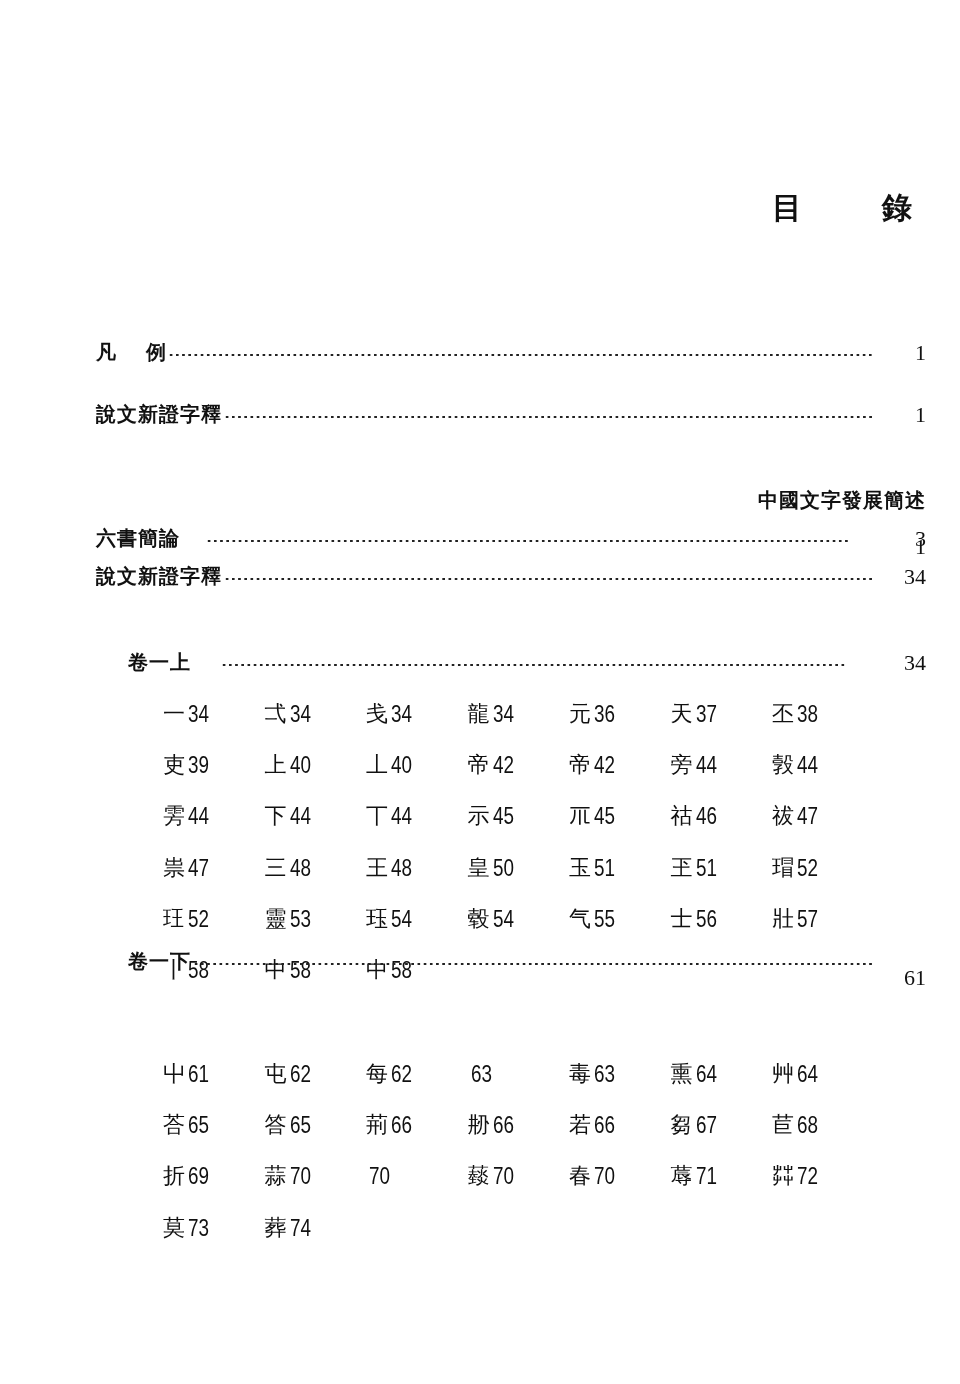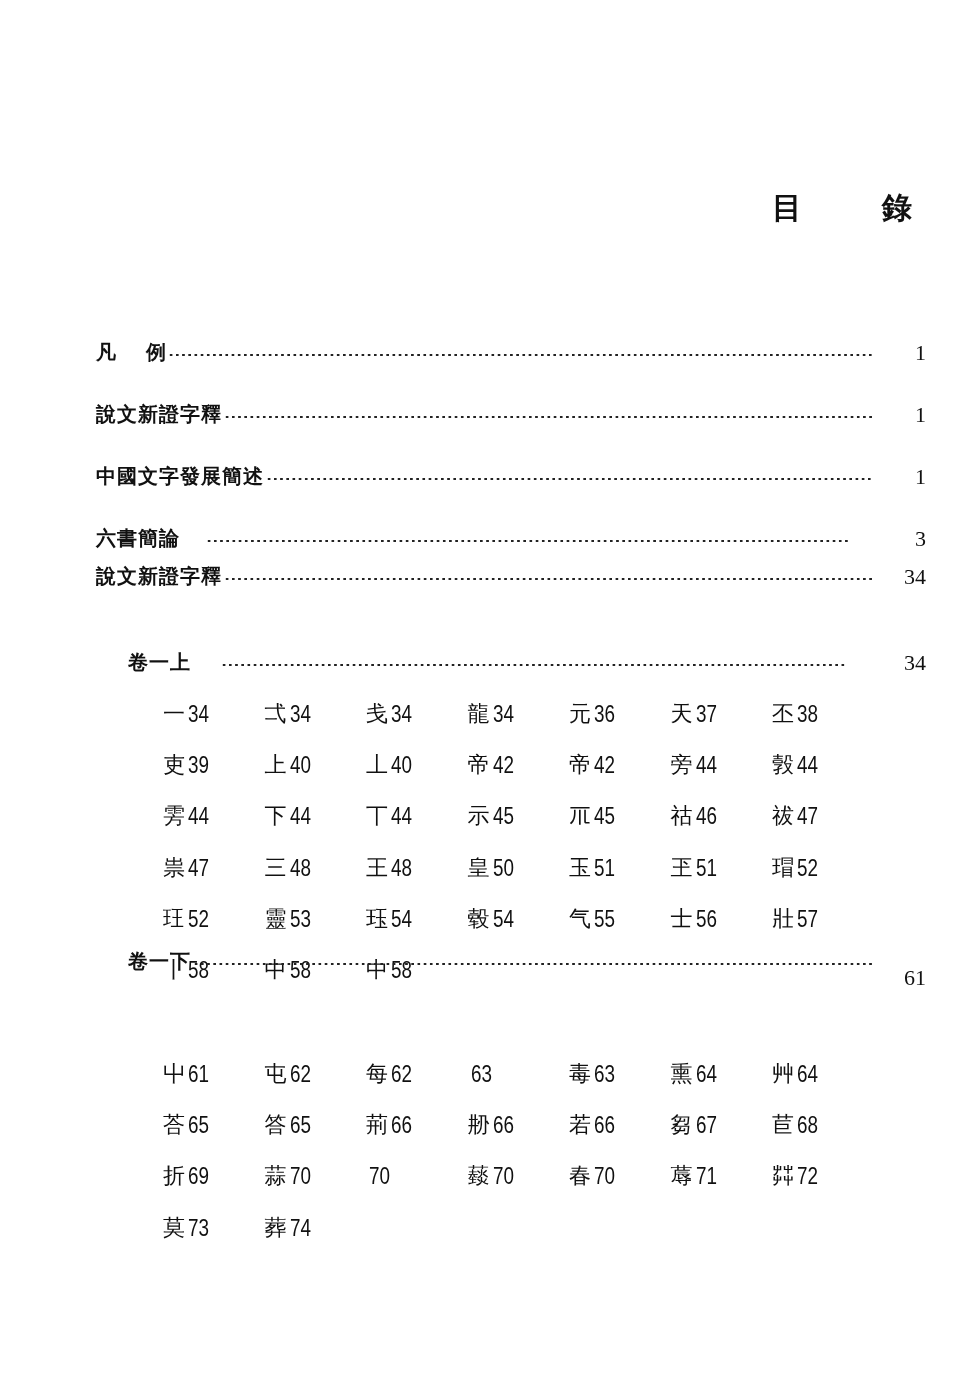--- a/index.html
+++ b/index.html
@@ -107,21 +107,21 @@
   <span class="toc-leader"></span>
   <span class="toc-page">1</span>
 </div>
 
 <div class="toc-entry" style="top:390px;">
   <span class="toc-label">說文新證字釋</span>
   <span class="toc-leader"></span>
   <span class="toc-page">1</span>
 </div>
 
-<div class="toc-entry" style="top:452px;">
+<div class="toc-entry" style="top:440px;flex-direction:column;">
   <span class="toc-label">中國文字發展簡述</span>
   <span class="toc-leader"></span>
   <span class="toc-page">1</span>
 </div>
 
 <div class="toc-entry" style="top:514px;gap:24px;">
   <span class="toc-label">六書簡論</span>
   <span class="toc-leader"></span>
   <span class="toc-page">3</span>
 </div>

